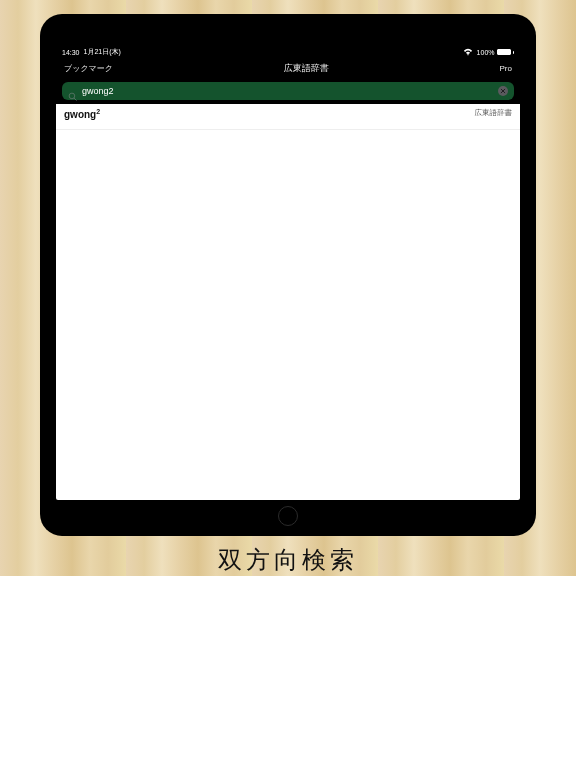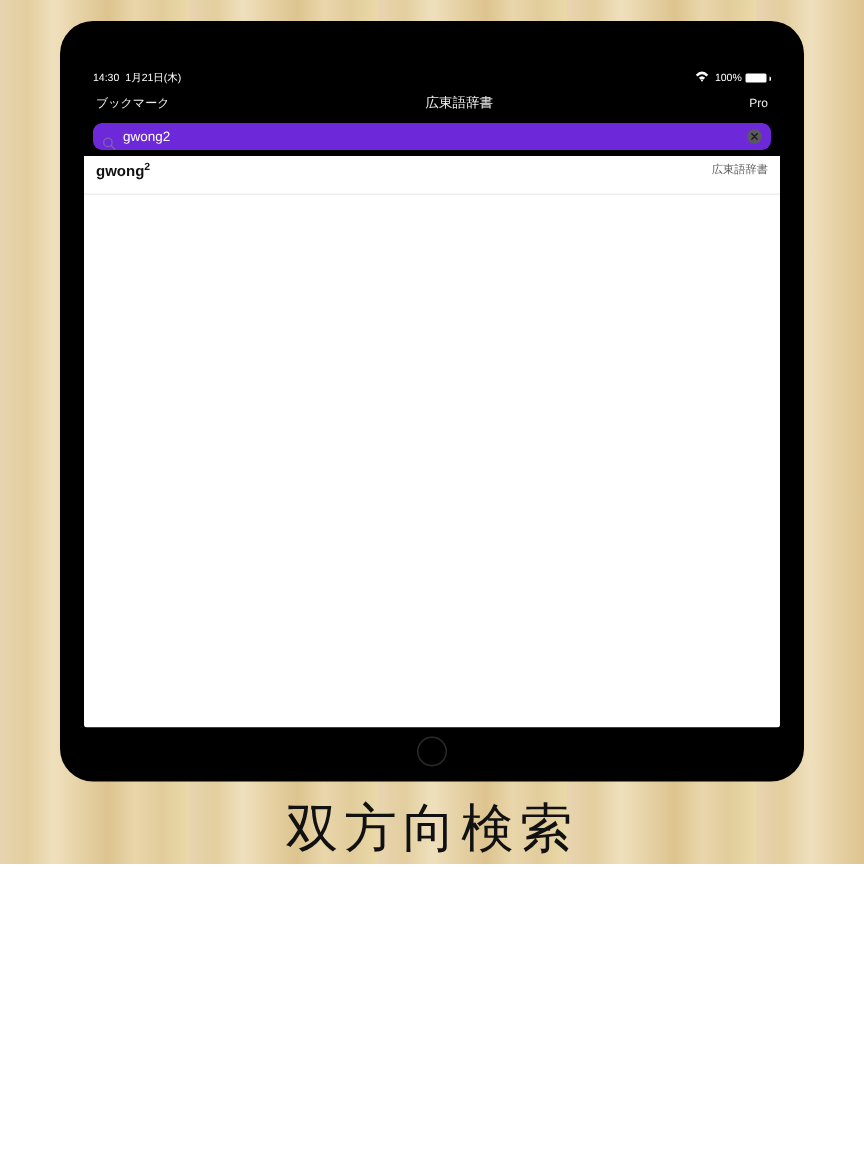--- a/index.html
+++ b/index.html
@@ -48,21 +48,21 @@
     height: 20px;
     color: #eee;
     display: flex; align-items: center; justify-content: space-between;
     padding: 0 8px;
     font-size: 8px;
   }
   .navbar .title { font-size: 9px; font-weight: 500; }
   .searchbar {
     margin: 4px 6px 4px 6px;
     height: 18px;
-    background: #6d28d9;
+    background: #14532d;
     border-radius: 6px;
     display: flex; align-items: center;
     padding: 0 6px;
     gap: 5px;
   }
   .search-icon { width: 9px; height: 9px; opacity: .55; }
   .search-input {
     flex: 1 1 auto;
     background: transparent; border: 0; outline: 0;
     color: #fff; font-size: 9px;
@@ -102,21 +102,21 @@
     position: absolute; left: 50%; bottom: 10px; transform: translateX(-50%);
     width: 20px; height: 20px; border-radius: 50%;
     border: 1.5px solid #2b2b2b;
   }
   .caption {
     margin-top: 8px;
     text-align: center;
     width: 100%;
   }
   .caption h1 {
-    font-size: 35px; font-weight: 400; letter-spacing: 4px;
+    font-size: 24px; font-weight: 400; letter-spacing: 4px;
     font-family: Liberation Serif, serif;
     color: #111;
   }
   .caption p {
     margin-top: 4px;
     font-size: 12px; color: #555;
   }
 </style>
 </head>
 <body>

